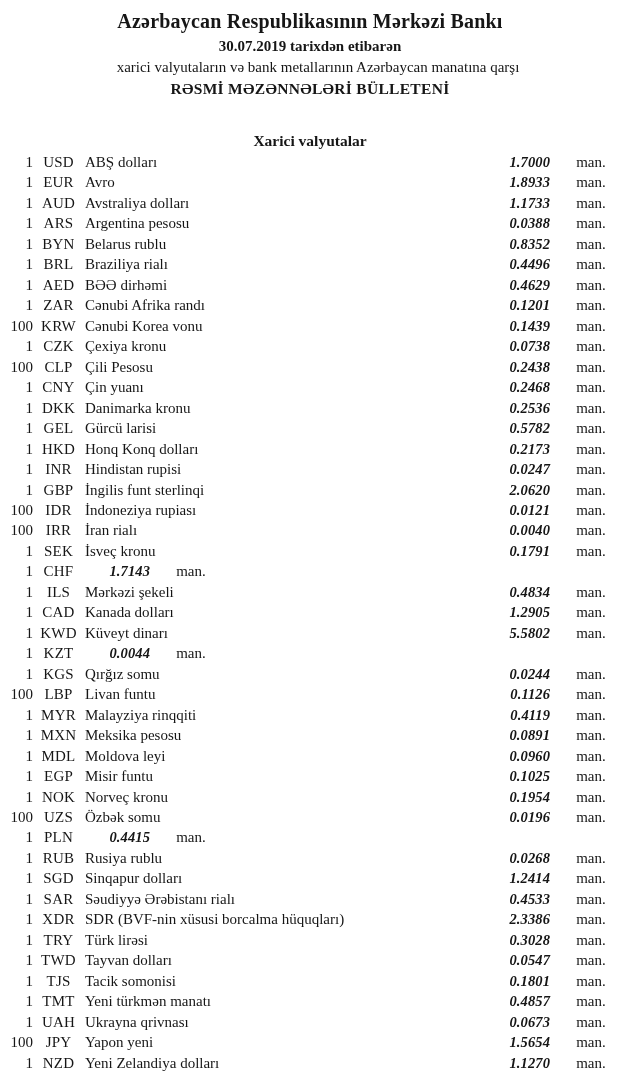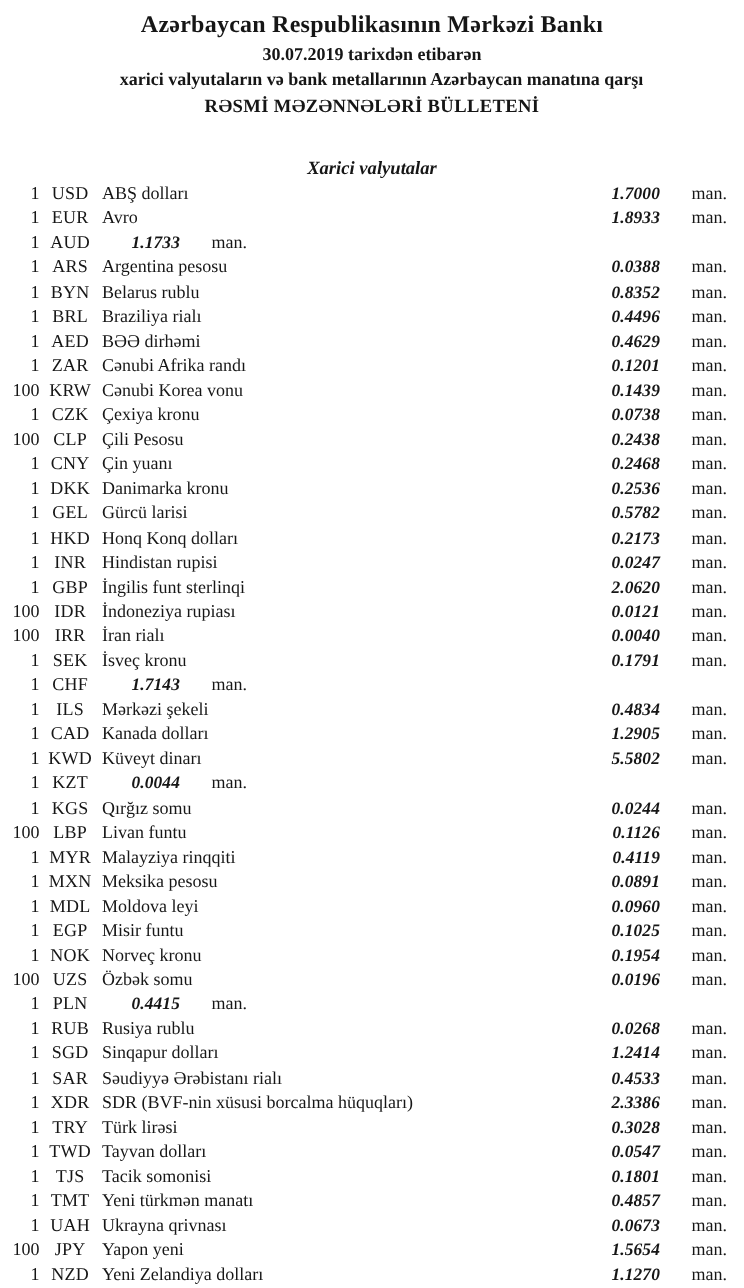--- a/index.html
+++ b/index.html
@@ -8,29 +8,28 @@
     background: #ffffff;
     color: #161616;
     font-family: "Liberation Serif", "DejaVu Serif", serif;
     overflow: hidden;
   }
   .page { width: 620px; height: 1073px; }
 
   .header { text-align: center; padding-top: 9px; }
   .doc-title   { font-size: 20px; font-weight: bold; line-height: 25px; letter-spacing: 0.2px; }
   .doc-date    { font-size: 15px; font-weight: bold; line-height: 21px; margin-top: 2px; }
-  .doc-subtitle{ font-size: 15px; font-weight: bold; line-height: 21px; padding-left: 16px; }
+  .doc-subtitle{ font-size: 15px; font-weight: normal; line-height: 21px; padding-left: 16px; }
   .doc-bulletin{ font-size: 15.5px; font-weight: bold; line-height: 21px; letter-spacing: 0.3px; }
 
   .section-title {
     text-align: center;
     font-size: 15.5px; font-weight: bold;
     margin-top: 31px;
     line-height: 21px;
-    font-style: italic;
   }
 
   .rates-table { margin-top: 1px; }
   .row {
     display: flex;
     align-items: baseline;
     height: 20.48px;
     line-height: 20.48px;
     font-size: 15px;
     white-space: nowrap;
@@ -70,20 +69,21 @@
       <div class="row">
       <span class="qty">1</span>
       <span class="code">EUR</span>
       <span class="name">Avro</span>
       <span class="rate">1.8933</span>
       <span class="unit">man.</span>
     </div>
       <div class="row">
       <span class="qty">1</span>
       <span class="code">AUD</span>
+      <span class="name">Avstraliya dolları</span>
       <span class="rate">1.1733</span>
       <span class="unit">man.</span>
     </div>
       <div class="row">
       <span class="qty">1</span>
       <span class="code">ARS</span>
       <span class="name">Argentina pesosu</span>
       <span class="rate">0.0388</span>
       <span class="unit">man.</span>
     </div>

